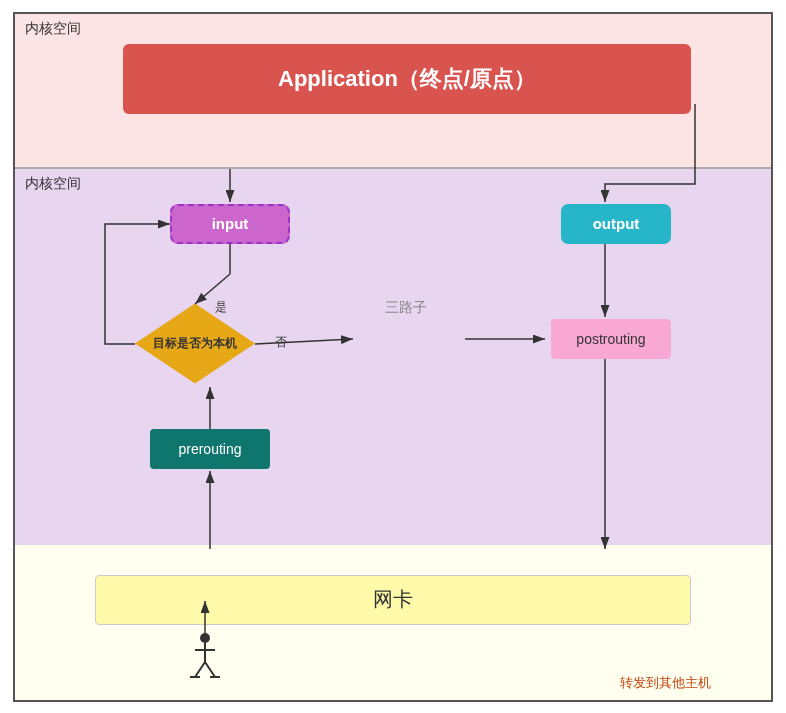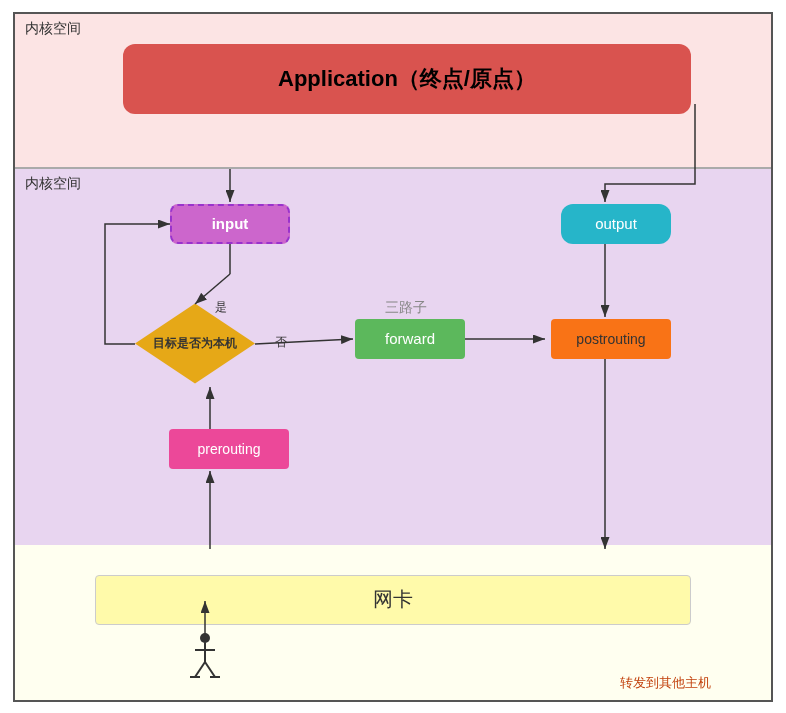--- a/index.html
+++ b/index.html
@@ -56,25 +56,25 @@
       background: #fffff0;
     }
 
     
     .app-box {
       position: absolute;
       top: 30px;
       left: 80px; right: 80px;
       height: 70px;
       background: #d9534f;
-      border-radius: 12px;
-      display: flex;
-      align-items: center;
-      justify-content: center;
-      color: #000000;
+      border-radius: 6px;
+      display: flex;
+      align-items: center;
+      justify-content: center;
+      color: #ffffff;
       font-size: 22px;
       font-weight: bold;
       margin-left: 28px;
     }
 
     
     .input-box {
       position: absolute;
       top: 190px;
       left: 155px;
@@ -92,26 +92,27 @@
     }
 
     
     .output-box {
       position: absolute;
       top: 190px;
       right: 100px;
       width: 110px;
       height: 40px;
       background: #26b5c9;
-      border-radius: 12px;
+      border-radius: 7px;
       display: flex;
       align-items: center;
       justify-content: center;
       color: white;
       font-size: 15px;
+      font-weight: bold;
     }
 
     
     .diamond-wrapper {
       position: absolute;
       top: 290px;
       left: 120px;
       width: 120px;
       height: 80px;
     }
@@ -155,44 +156,43 @@
       font-size: 15px;
     }
 
     
     .postrouting-box {
       position: absolute;
       top: 305px;
       right: 100px;
       width: 120px;
       height: 40px;
-      background: #f97316;
+      background: #f9a8d4;
       border-radius: 4px;
       display: flex;
       align-items: center;
       justify-content: center;
       color: #333;
       font-size: 14px;
     }
 
     
     .prerouting-box {
       position: absolute;
       top: 415px;
       left: 135px;
       width: 120px;
       height: 40px;
-      background: #ec4899;
+      background: #0f766e;
       border-radius: 4px;
       display: flex;
       align-items: center;
       justify-content: center;
       color: white;
       font-size: 14px;
-      margin-left: 19px;
     }
 
     
     .netcard-box {
       position: absolute;
       bottom: 75px;
       left: 80px; right: 80px;
       height: 50px;
       background: #fffaaa;
       border: 1.5px solid #ccc;
@@ -256,23 +256,20 @@
 
   <div class="input-box">input</div>
 
   <div class="output-box">output</div>
 
   <div class="diamond-wrapper">
     <div class="diamond"></div>
     <div class="diamond-text">目标是否为本机</div>
   </div>
 
-  <div class="forward-box">
-    <span>forward</span>
-  </div>
 
   <div class="postrouting-box">postrouting</div>
 
   <div class="prerouting-box">prerouting</div>
 
   <div class="netcard-box">网卡</div>
 
   <svg class="person-icon" viewBox="0 0 30 50">
     <circle cx="15" cy="6" r="5" fill="#333"></circle>
     <line x1="15" y1="11" x2="15" y2="30" stroke="#333" stroke-width="2"></line>

